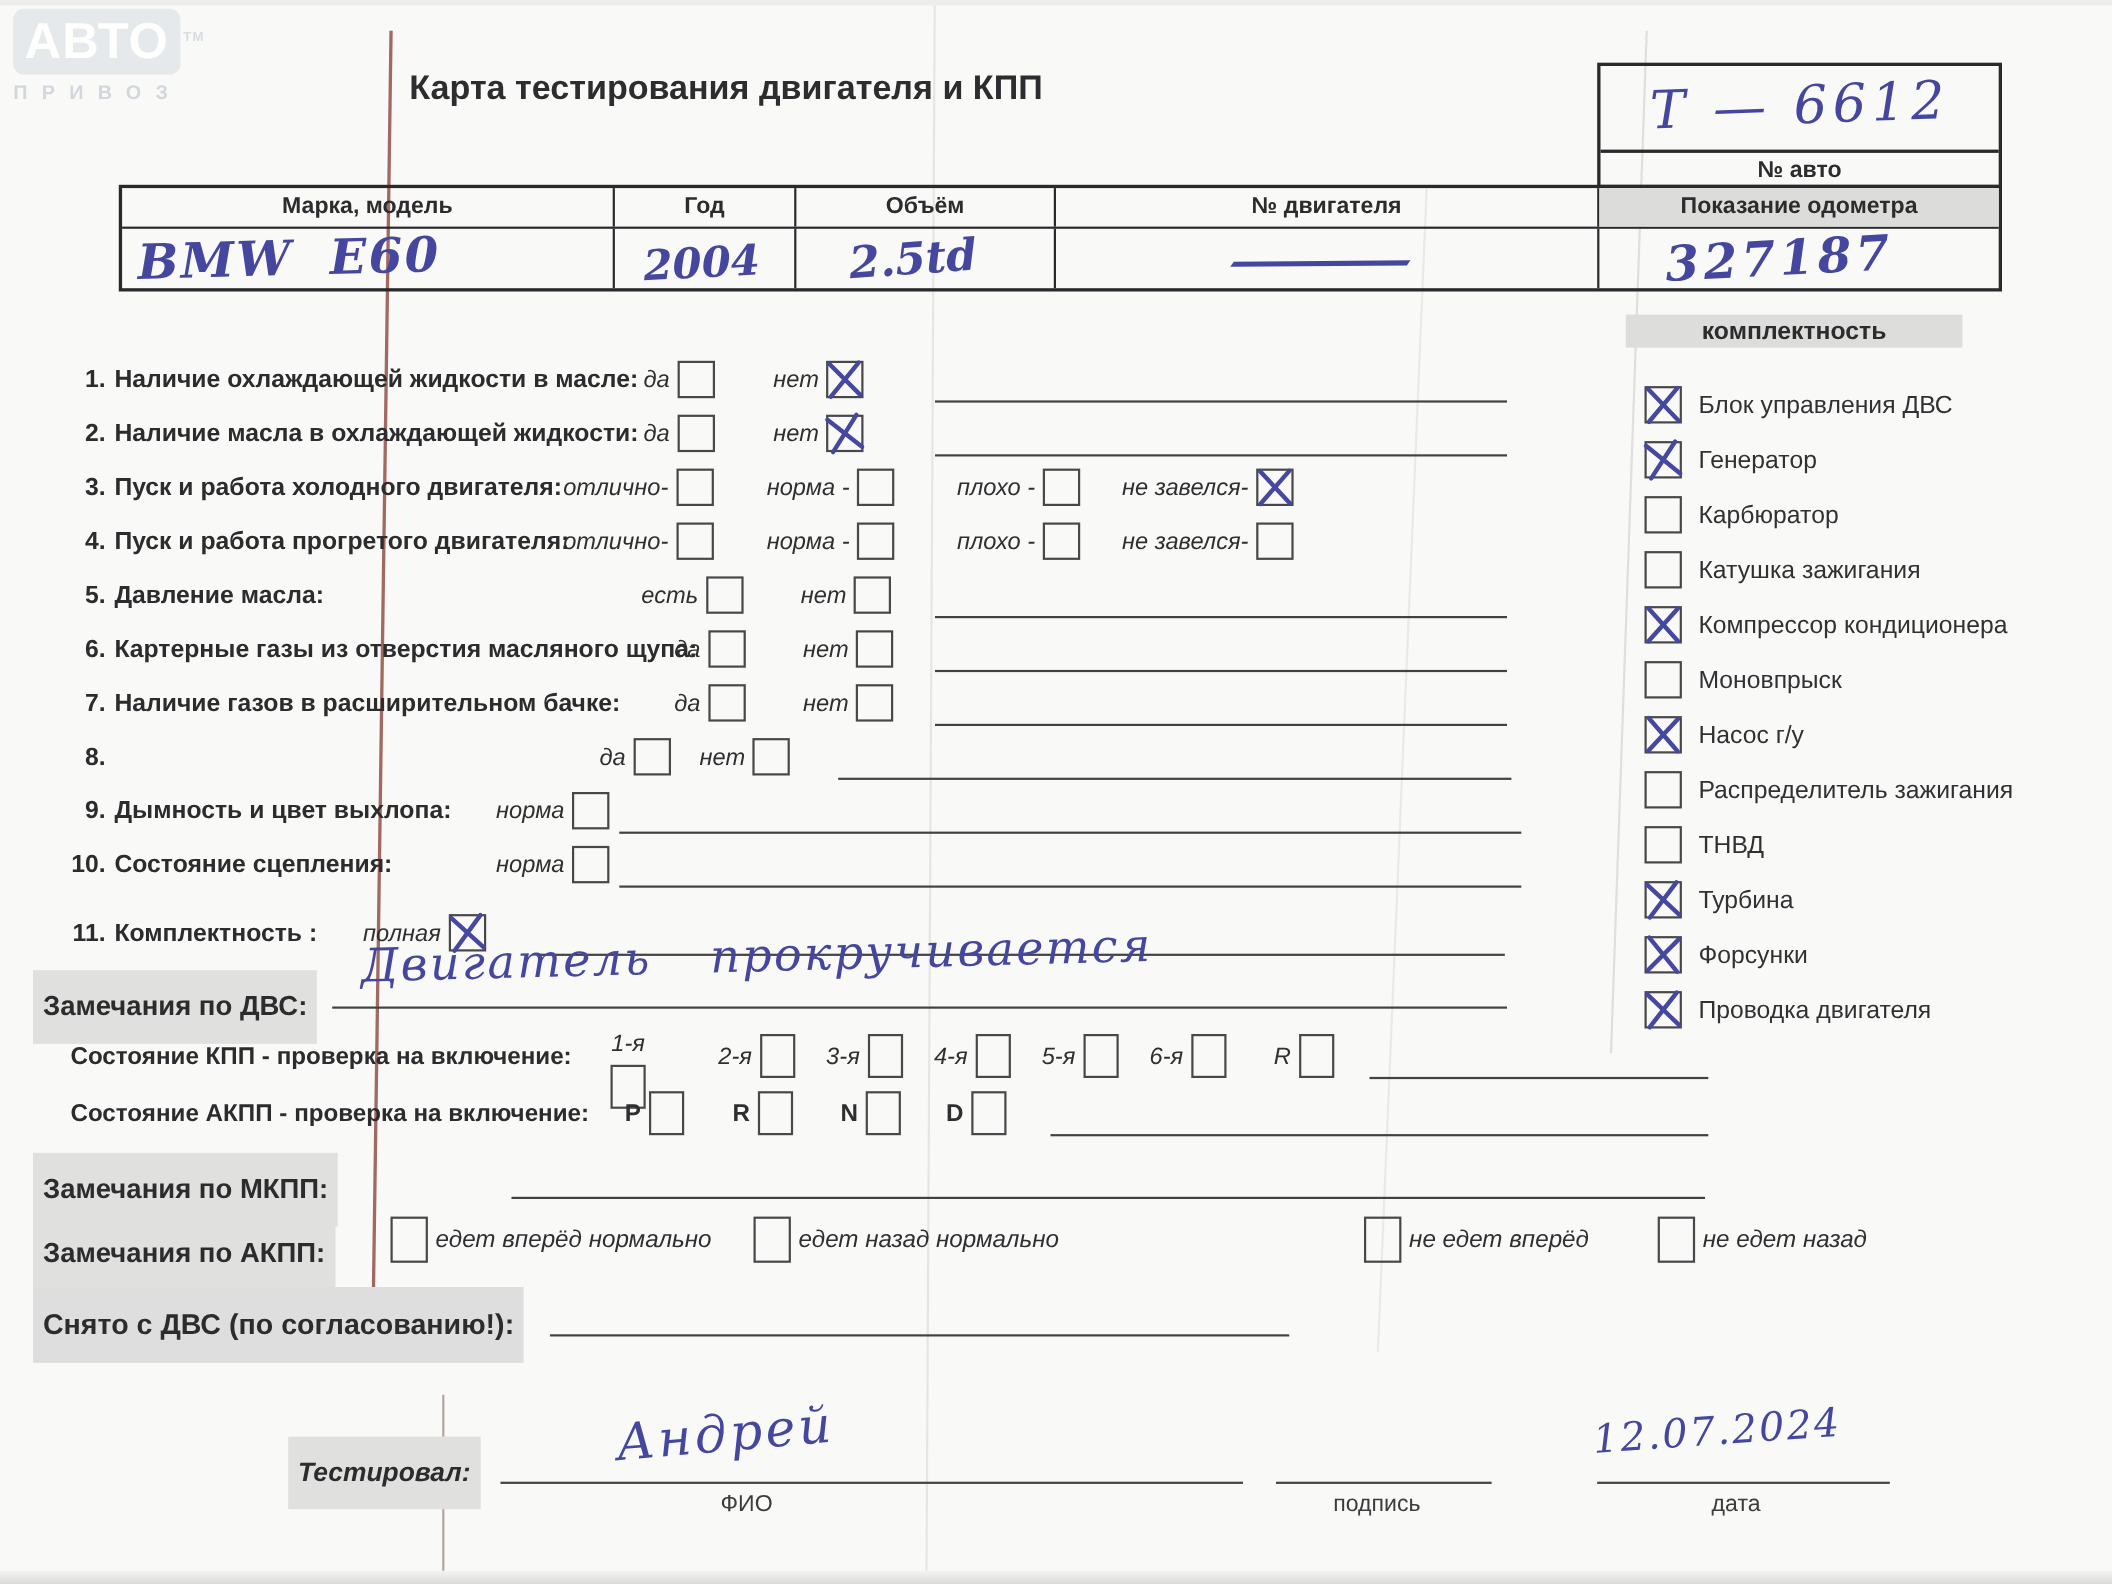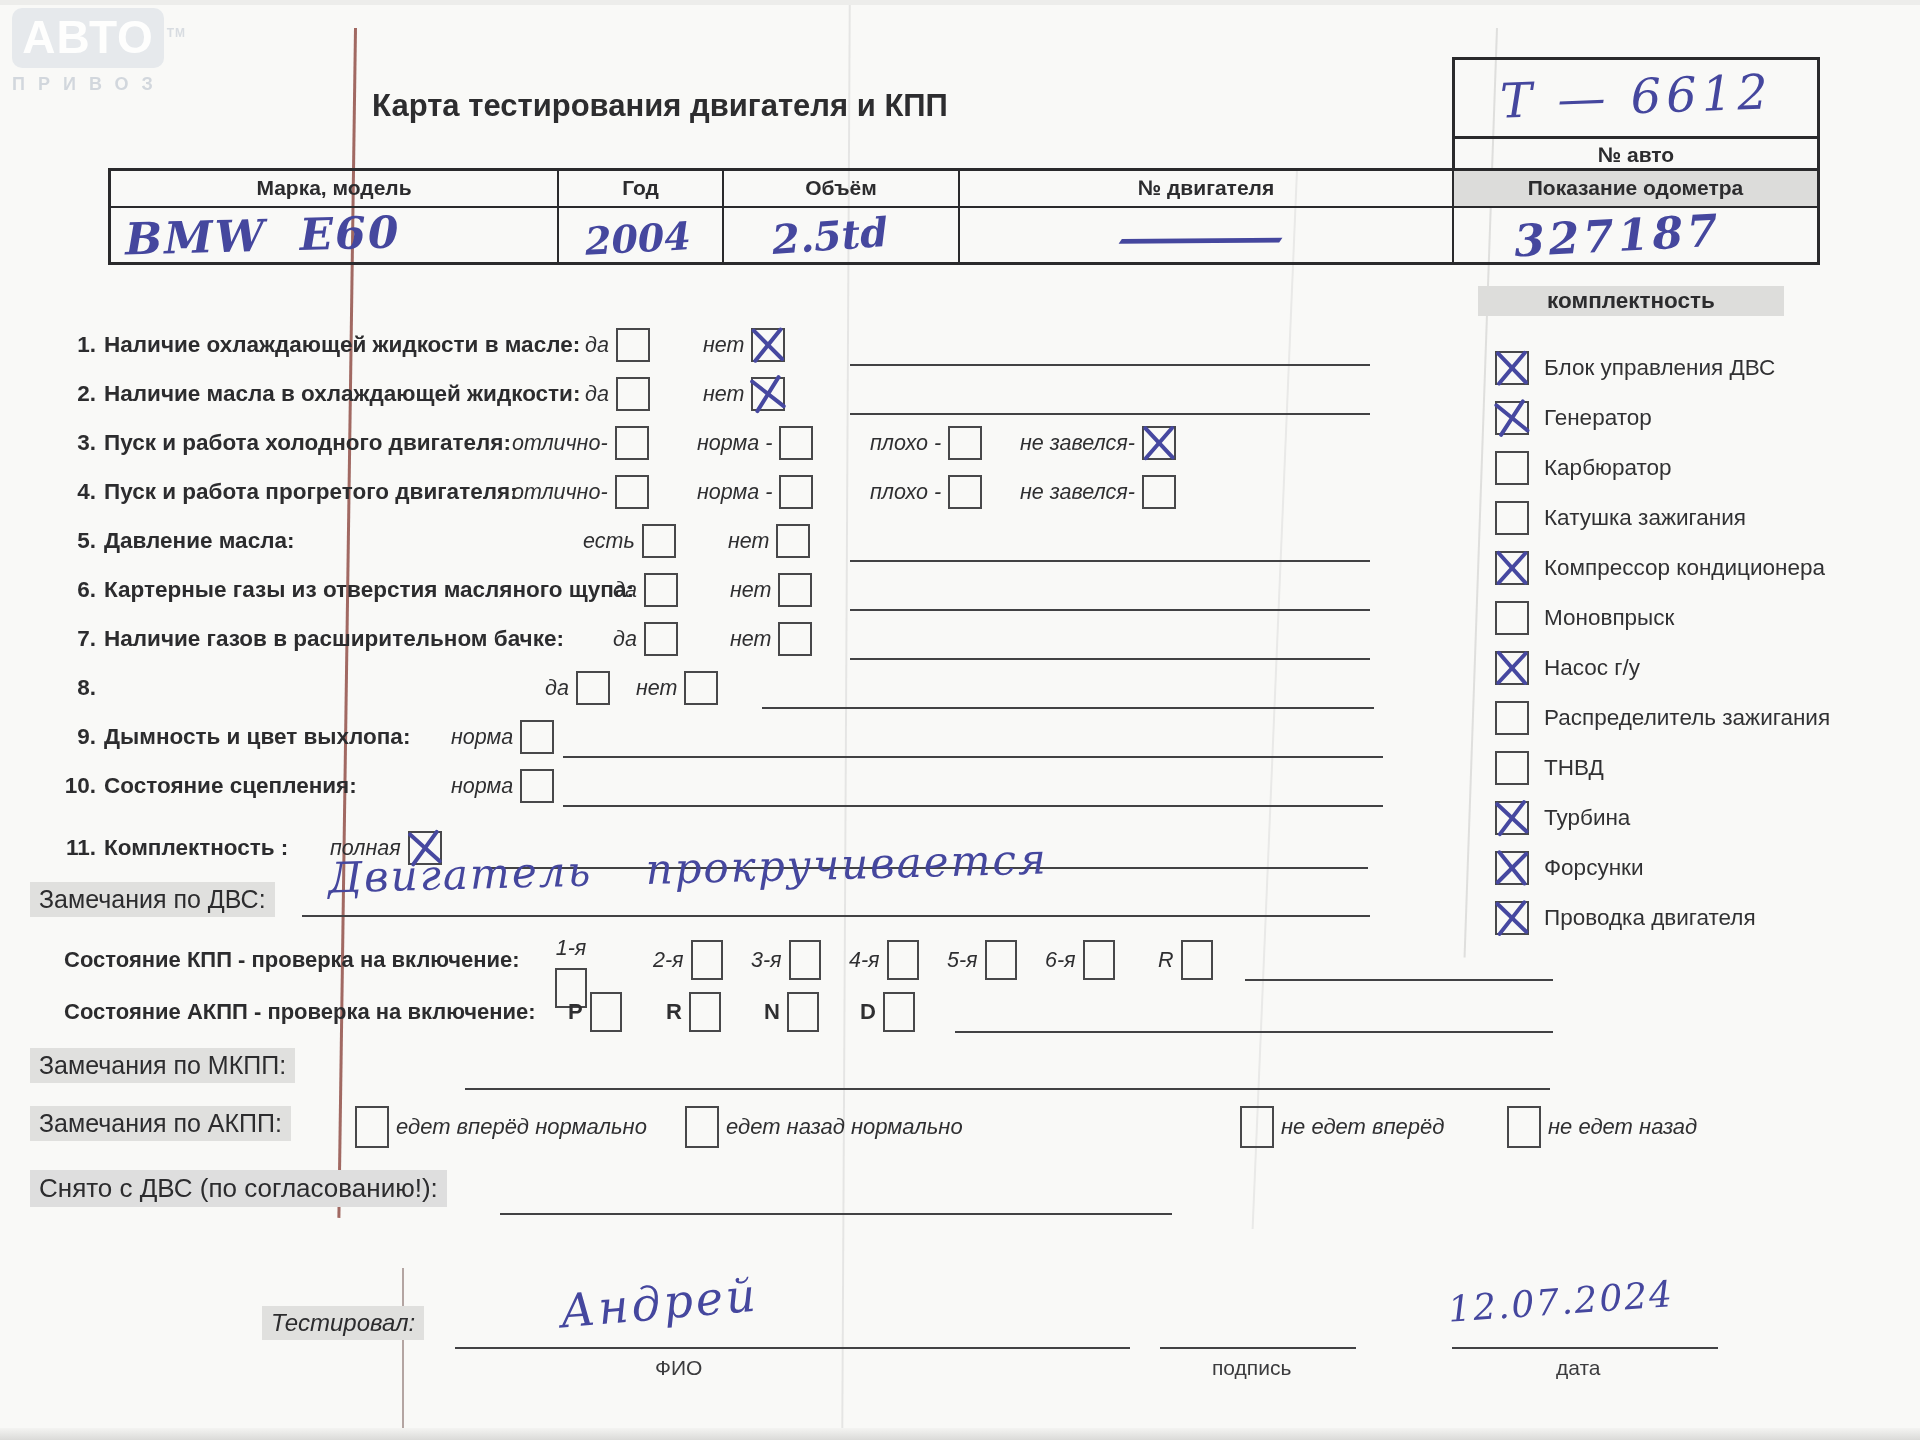--- a/index.html
+++ b/index.html
@@ -8,21 +8,21 @@
   
   .crease{position:absolute;pointer-events:none}
   .edge{position:absolute;left:0;width:100%;pointer-events:none}
   
   .logo{position:absolute;left:12px;top:8px;opacity:.85}
   .logo-box{width:152px;height:60px;background:#e3e7eb;border-radius:10px;color:#fff;
             font-weight:bold;font-size:46px;text-align:center;line-height:58px;position:relative;letter-spacing:1px}
   .logo-tm{position:absolute;right:-22px;top:-4px;font-size:12px;color:#d3d8de;font-weight:bold}
   .logo-sub{margin-top:6px;text-align:left;letter-spacing:13px;font-size:18px;color:#ccd2d9;font-weight:bold}
   
-  .title{position:absolute;left:310px;top:88px;width:700px;text-align:center;
+  .title{position:absolute;left:310px;top:62px;width:700px;text-align:center;
          font-size:31px;font-weight:bold;color:#2d2d2f}
   
   .carbox{position:absolute;left:1452px;top:57px;width:368px;height:114px;
           border:3px solid #2a2a2c;box-sizing:border-box}
   .carbox-hw{height:76px;text-align:center}
   .carbox-label{height:32px;border-top:3px solid #2a2a2c;text-align:center;
                 font-weight:bold;font-size:21px;line-height:31px}
   
   .vtable{position:absolute;left:108px;top:168px;width:1712px;height:97px;
           border:3px solid #2a2a2c;box-sizing:border-box}
@@ -52,21 +52,21 @@
   .xmark::before{transform:rotate(38deg)}
   .xmark::after{transform:rotate(-46deg)}
   .fill{position:absolute;bottom:3px;height:2.2px;background:#424244}
   .hline{position:absolute;height:2.2px;background:#424244}
   
   .eqhead{position:absolute;left:1478px;top:286px;width:306px;height:30px;background:#dddddb;
           text-align:center;font-weight:bold;font-size:22.5px;line-height:30px}
   .erow{position:absolute;left:1495px;height:34px;display:flex;gap:15px;align-items:center}
   .elabel{font-size:22.5px;color:#313133;white-space:nowrap}
   
-  .band{position:absolute;background:#e0e0de;padding:3px 9px;font-weight:normal;white-space:nowrap}
+  .band{position:absolute;background:#e0e0de;padding:19px 9px;font-weight:bold;white-space:nowrap}
   .cap{position:absolute;font-size:21px;color:#3c3c3e}
 </style>
 </head>
 <body>
 
 <div id="page">
 
   <div class="crease" style="left:354px;top:28px;width:2.5px;height:1190px;background:rgba(126,48,40,.72);transform:rotate(.8deg);transform-origin:top"></div>
   <div class="crease" style="left:402px;top:1268px;width:2px;height:172px;background:rgba(95,62,58,.45)"></div>
   <div class="crease" style="left:845px;top:0;width:2px;height:1440px;background:rgba(110,110,110,.14);transform:rotate(.3deg)"></div>

